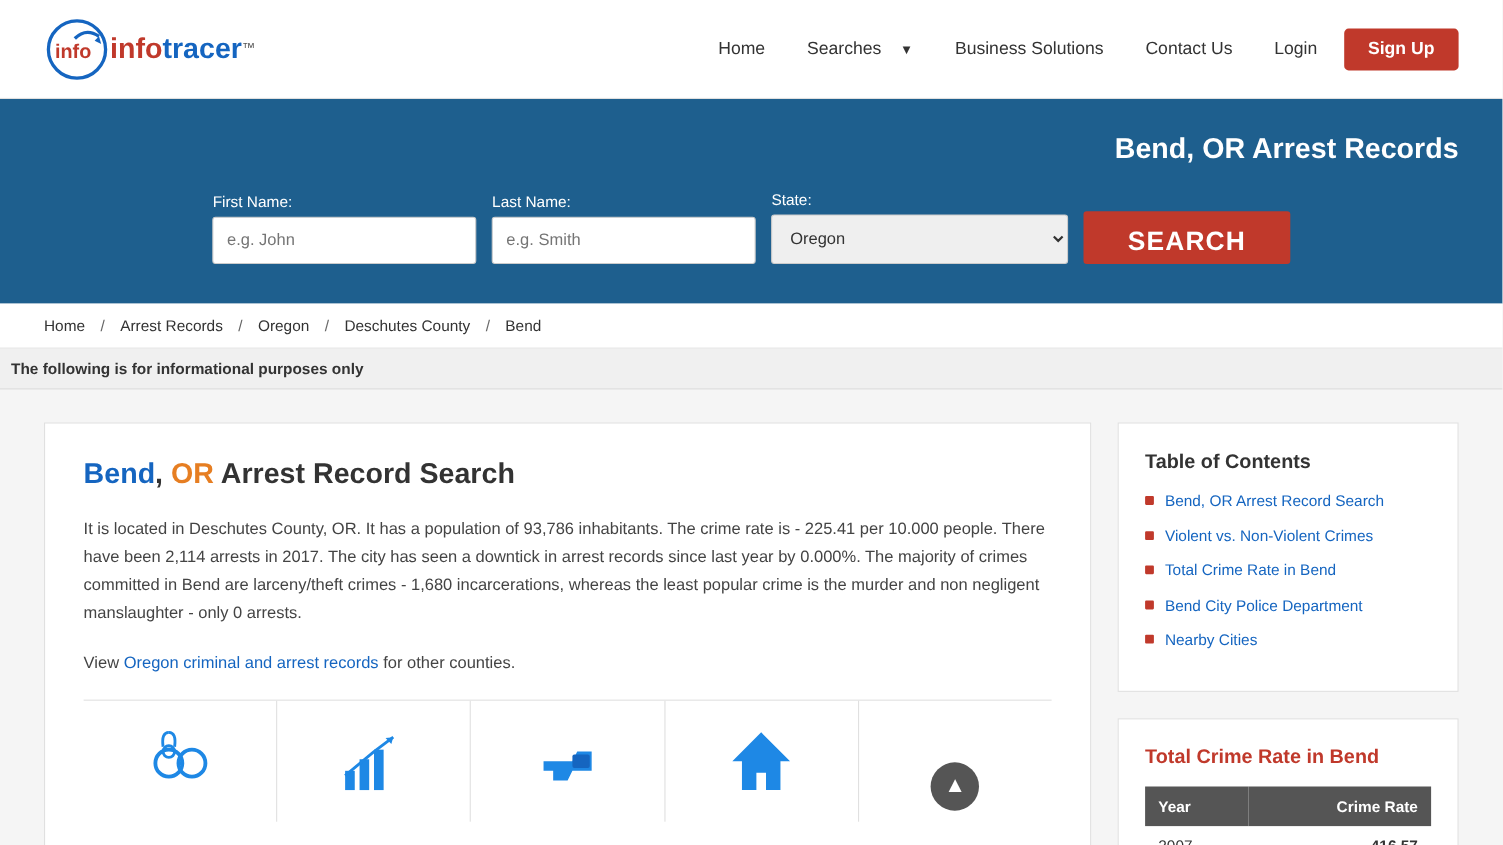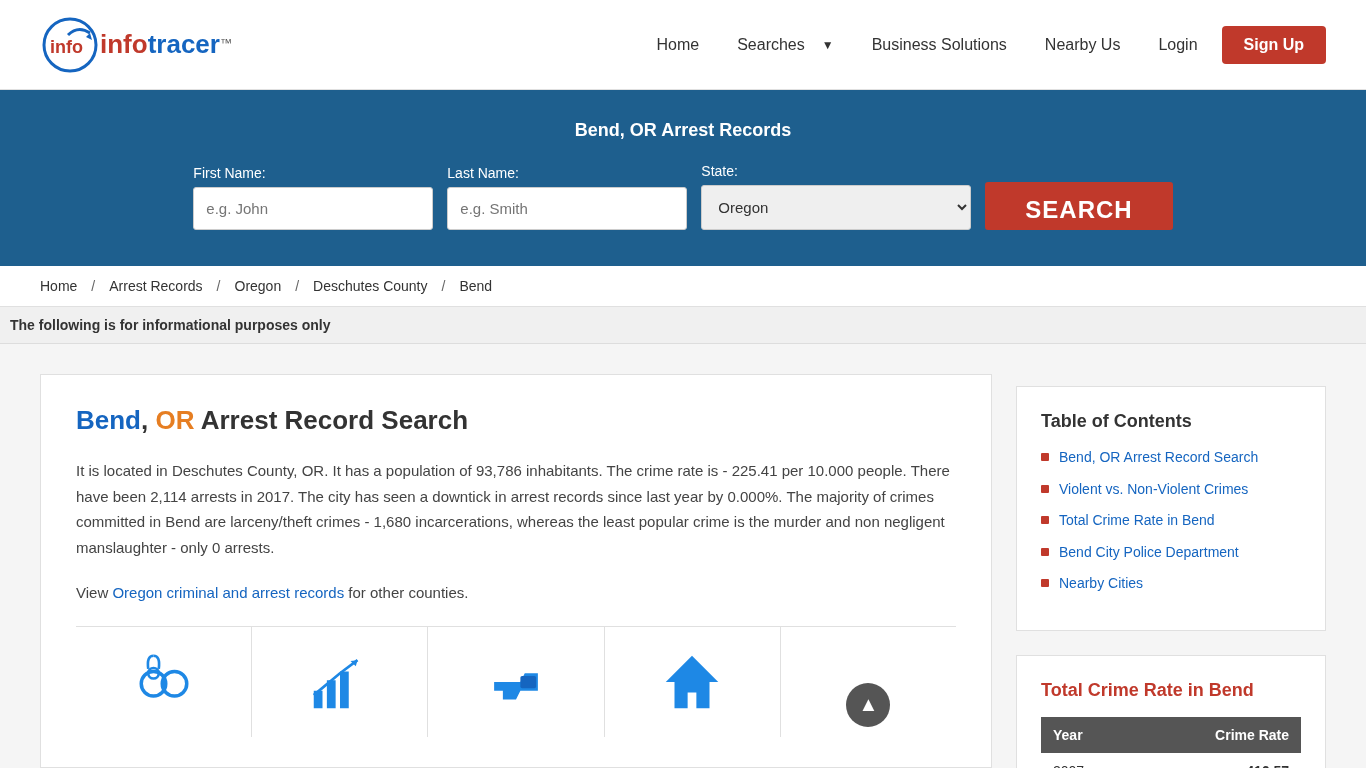--- a/index.html
+++ b/index.html
@@ -61,23 +61,24 @@
     }
 
     
     .hero {
       background: #1e5f8e;
       padding: 30px 40px 36px;
       text-align: center;
     }
     .hero h1 {
       color: #fff;
-      font-size: 18px;
+      font-size: 26px;
       font-weight: bold;
       margin-bottom: 22px;
+      text-align: right;
     }
     .search-form {
       display: flex;
       justify-content: center;
       align-items: flex-end;
       gap: 14px;
     }
     .form-group {
       display: flex;
       flex-direction: column;
@@ -191,21 +192,20 @@
     
     .sidebar {
       width: 310px;
       flex-shrink: 0;
     }
     .sidebar-toc {
       background: #fff;
       border: 1px solid #e0e0e0;
       padding: 24px;
       margin-bottom: 24px;
-      margin-top: 12px;
     }
     .sidebar-toc h3 {
       font-size: 18px;
       font-weight: bold;
       color: #333;
       margin-bottom: 16px;
     }
     .toc-list {
       list-style: none;
       padding: 0;
@@ -299,21 +299,21 @@
       <span style="color:#c0392b; font-size:26px; font-weight:bold;">info</span><span style="color:#1565c0; font-size:26px; font-weight:bold;">tracer</span><sup style="color:#555; font-size:12px;">™</sup>
     </div>
   </div>
   <nav>
     <a class="nav-link" href="#">Home</a>
     <div class="nav-searches nav-link">
       <span>Searches</span>
       <span class="chevron-icon">▼</span>
     </div>
     <a class="nav-link" href="#">Business Solutions</a>
-    <a class="nav-link" href="#">Nearby Us</a>
+    <a class="nav-link" href="#">Contact Us</a>
     <button class="nav-btn-login">Login</button>
     <button class="nav-btn-signup">Sign Up</button>
   </nav>
 </header>
 
 <section class="hero">
   <h1>Bend, OR Arrest Records</h1>
   <div class="search-form">
     <div class="form-group">
       <label>First Name:</label>

